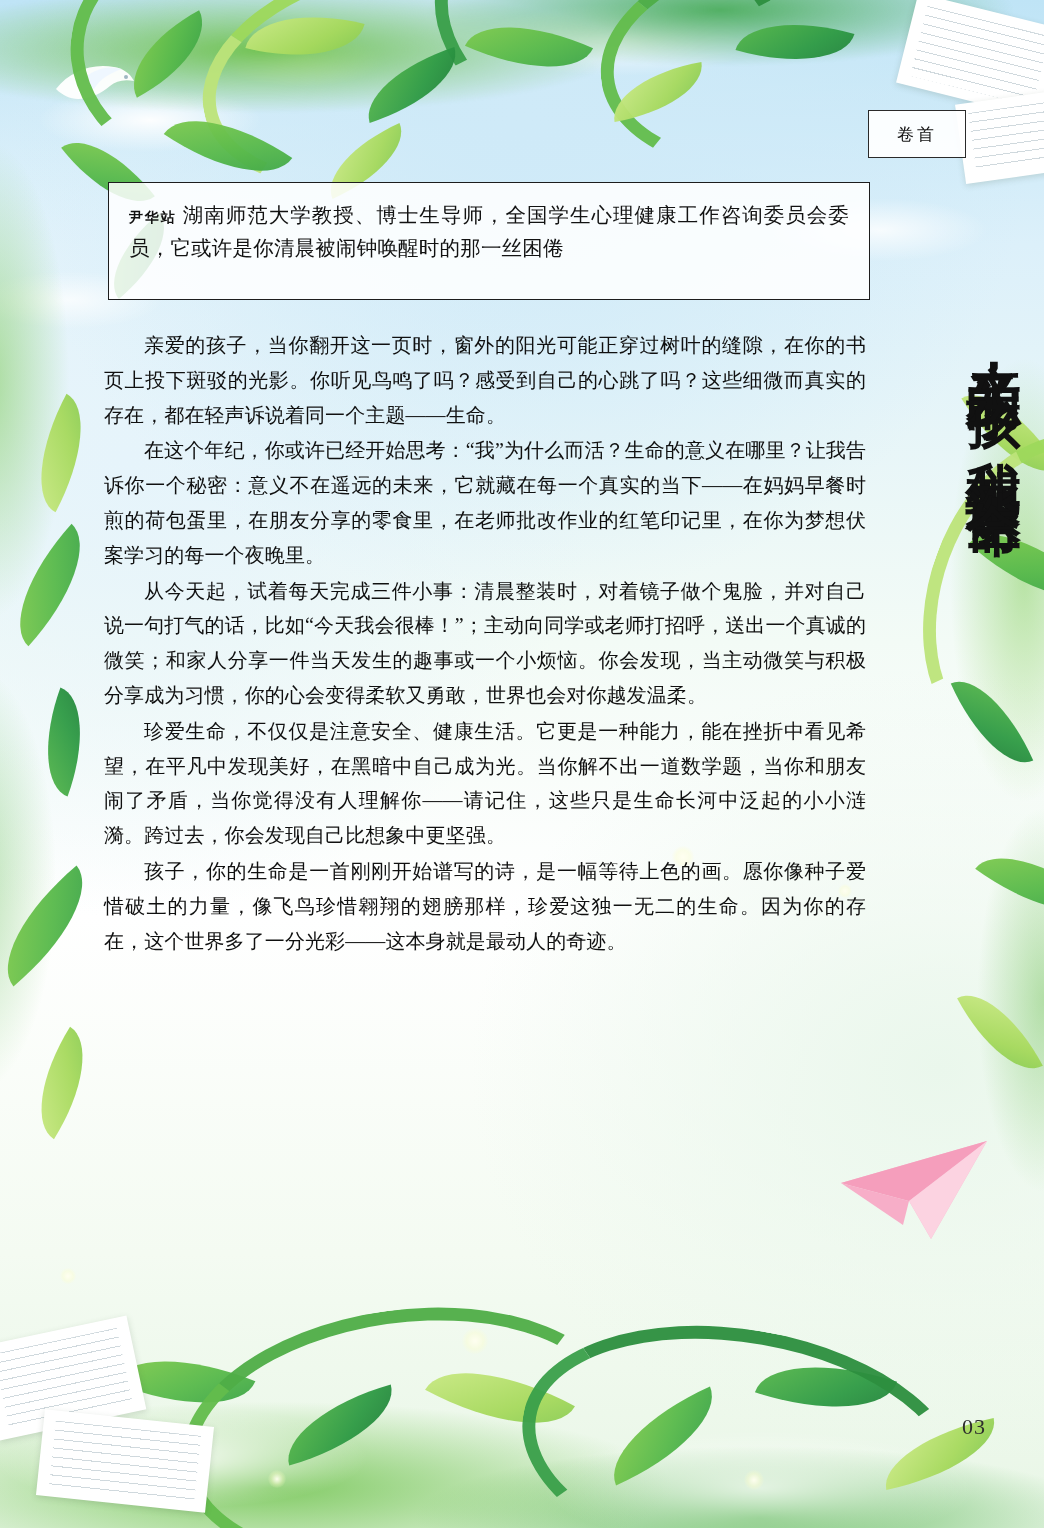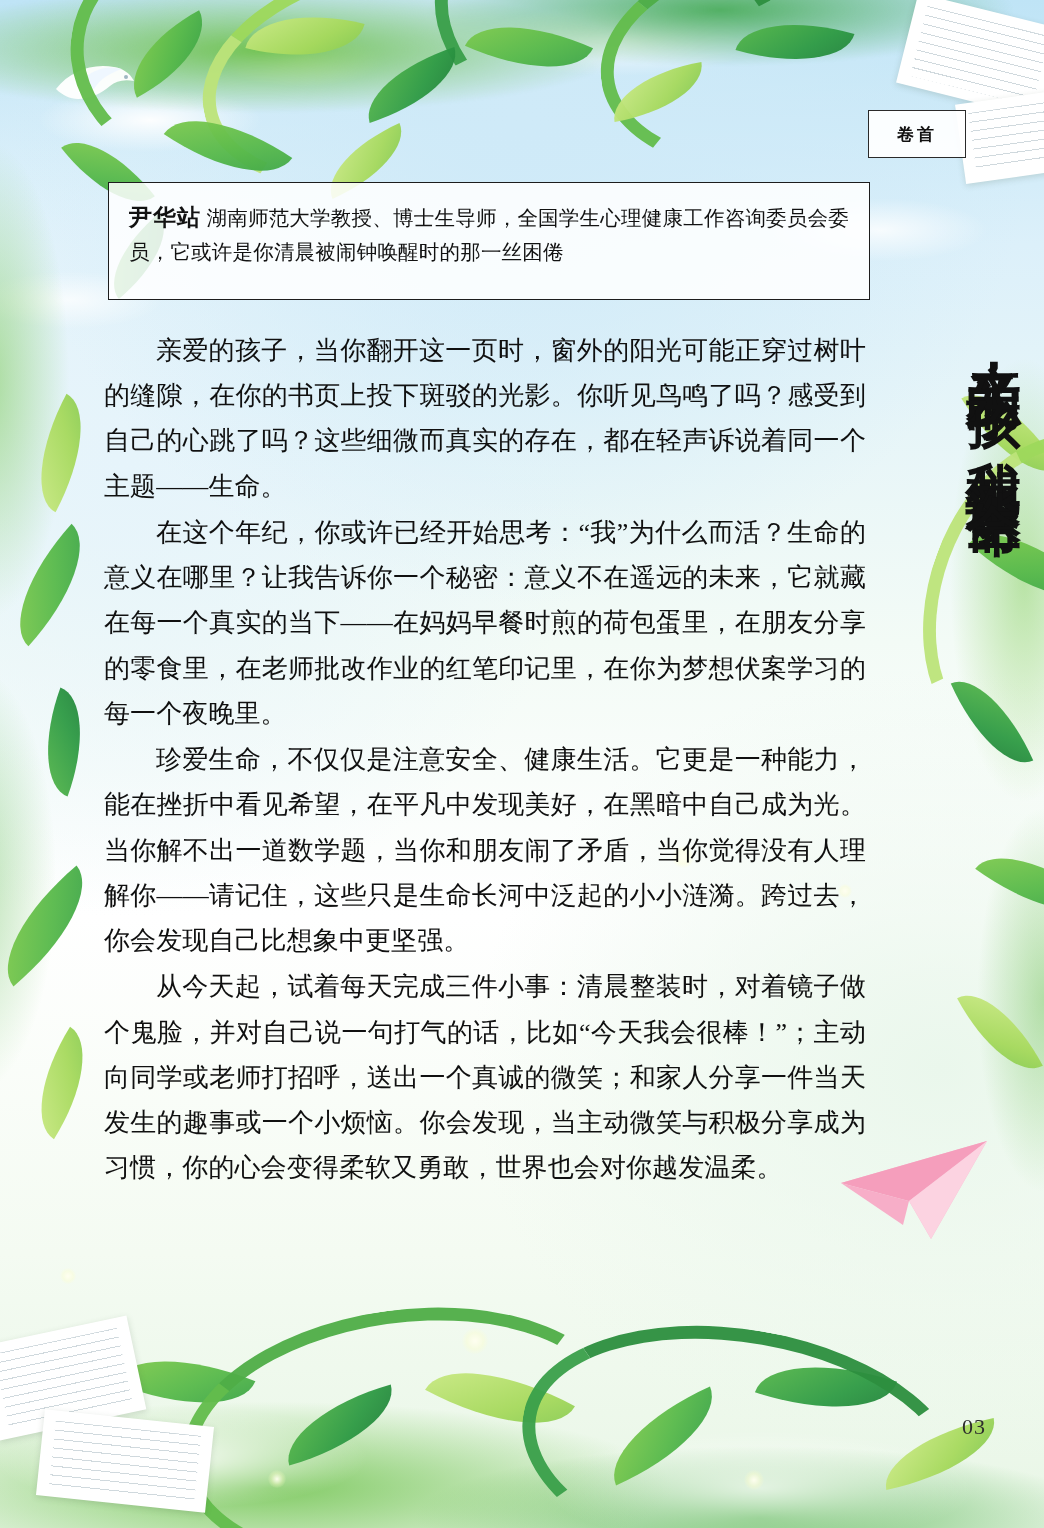--- a/index.html
+++ b/index.html
@@ -129,21 +129,20 @@
     position: absolute;
     right: 78px; top: 110px;
     width: 96px; height: 46px;
     border: 1.5px solid #2a2a2a;
     background: rgba(255,255,255,.92);
     display: flex; align-items: center; justify-content: center;
     letter-spacing: 3px;
     font-size: 17px;
     color: #111;
     font-family: "Liberation Serif", serif;
-    font-weight: bold;
   }
 
   .author-box {
     position: absolute;
     left: 108px; top: 182px;
     width: 762px;
     min-height: 118px;
     border: 1.4px solid #1d1d1d;
     background: rgba(255,255,255,.86);
     box-sizing: border-box;
@@ -152,21 +151,21 @@
   .author-box p {
     margin: 0;
     font-size: 20.5px;
     line-height: 1.62;
     color: #121212;
     text-align: justify;
     letter-spacing: .2px;
   }
   .author-name {
     font-weight: bold;
-    font-size: 23px;
+    font-size: 14px;
     letter-spacing: 1px;
   }
 
   .vtitle {
     position: absolute;
     right: 22px; top: 320px;
     width: 86px;
     height: 700px;
     writing-mode: vertical-rl;
     text-orientation: upright;
@@ -178,21 +177,21 @@
     font-family: "Liberation Serif", "DejaVu Serif", serif;
   }
 
   .article {
     position: absolute;
     left: 104px; top: 328px;
     width: 762px;
   }
   .article p {
     margin: 0 0 1px 0;
-    font-size: 26px;
+    font-size: 20px;
     line-height: 1.74;
     color: #101010;
     text-align: justify;
     text-indent: 2em;
     letter-spacing: .1px;
   }
 
   .page-num {
     position: absolute;
     right: 58px; bottom: 88px;
@@ -295,19 +294,20 @@
       <span class="author-name">尹华站</span>
       <span>湖南师范大学教授、博士生导师，全国学生心理健康工作咨询委员会委员，它或许是你清晨被闹钟唤醒时的那一丝困倦</span>
     </p>
   </div>
 
   <div class="vtitle">亲爱的小孩，我们来谈谈生命</div>
 
   <div class="article">
     <p>亲爱的孩子，当你翻开这一页时，窗外的阳光可能正穿过树叶的缝隙，在你的书页上投下斑驳的光影。你听见鸟鸣了吗？感受到自己的心跳了吗？这些细微而真实的存在，都在轻声诉说着同一个主题——生命。</p>
     <p>在这个年纪，你或许已经开始思考：“我”为什么而活？生命的意义在哪里？让我告诉你一个秘密：意义不在遥远的未来，它就藏在每一个真实的当下——在妈妈早餐时煎的荷包蛋里，在朋友分享的零食里，在老师批改作业的红笔印记里，在你为梦想伏案学习的每一个夜晚里。</p>
+    <p>从今天起，试着每天完成三件小事：清晨整装时，对着镜子做个鬼脸，并对自己说一句打气的话，比如“今天我会很棒！”；主动向同学或老师打招呼，送出一个真诚的微笑；和家人分享一件当天发生的趣事或一个小烦恼。你会发现，当主动微笑与积极分享成为习惯，你的心会变得柔软又勇敢，世界也会对你越发温柔。</p>
     <p>珍爱生命，不仅仅是注意安全、健康生活。它更是一种能力，能在挫折中看见希望，在平凡中发现美好，在黑暗中自己成为光。当你解不出一道数学题，当你和朋友闹了矛盾，当你觉得没有人理解你——请记住，这些只是生命长河中泛起的小小涟漪。跨过去，你会发现自己比想象中更坚强。</p>
-    <p>从今天起，试着每天完成三件小事：清晨整装时，对着镜子做个鬼脸，并对自己说一句打气的话，比如“今天我会很棒！”；主动向同学或老师打招呼，送出一个真诚的微笑；和家人分享一件当天发生的趣事或一个小烦恼。你会发现，当主动微笑与积极分享成为习惯，你的心会变得柔软又勇敢，世界也会对你越发温柔。</p>
+    <p>孩子，你的生命是一首刚刚开始谱写的诗，是一幅等待上色的画。愿你像种子爱惜破土的力量，像飞鸟珍惜翱翔的翅膀那样，珍爱这独一无二的生命。因为你的存在，这个世界多了一分光彩——这本身就是最动人的奇迹。</p>
   </div>
 
   <div class="page-num">03</div>
 
 </div>
 
 </body></html>

